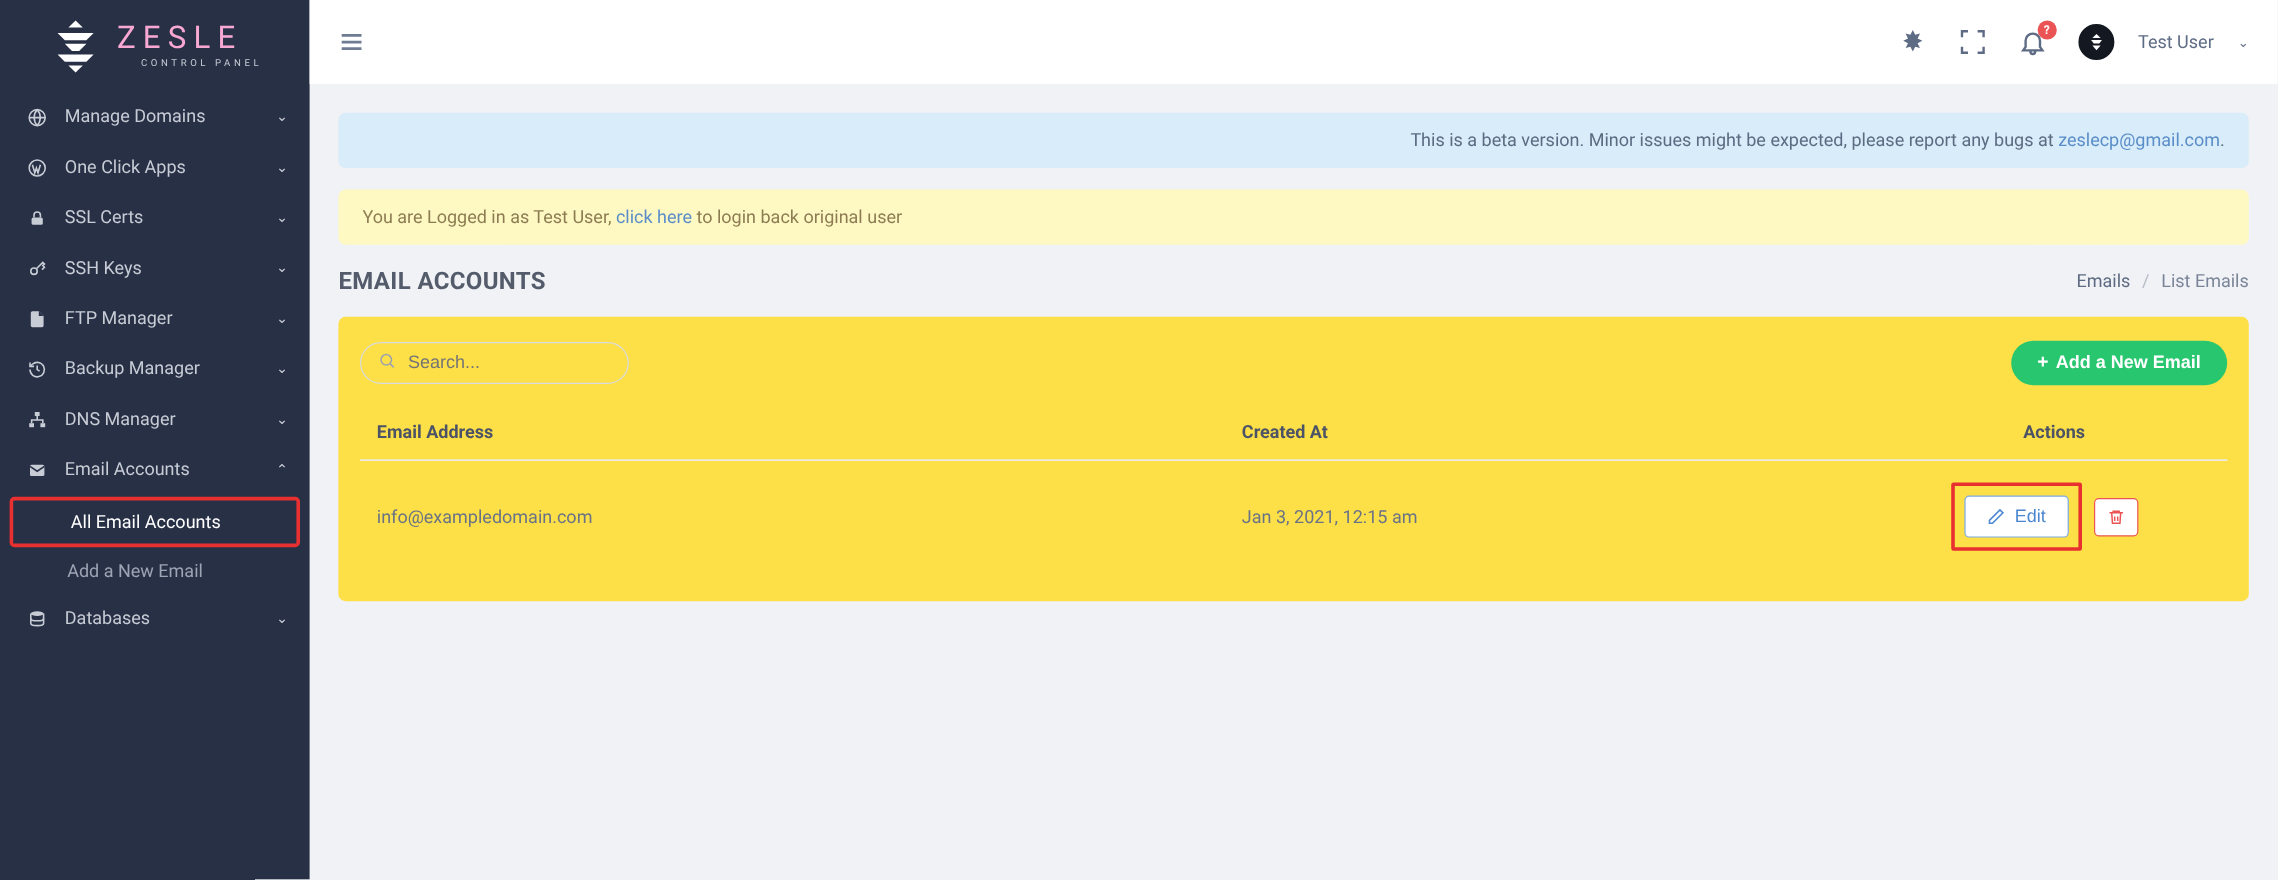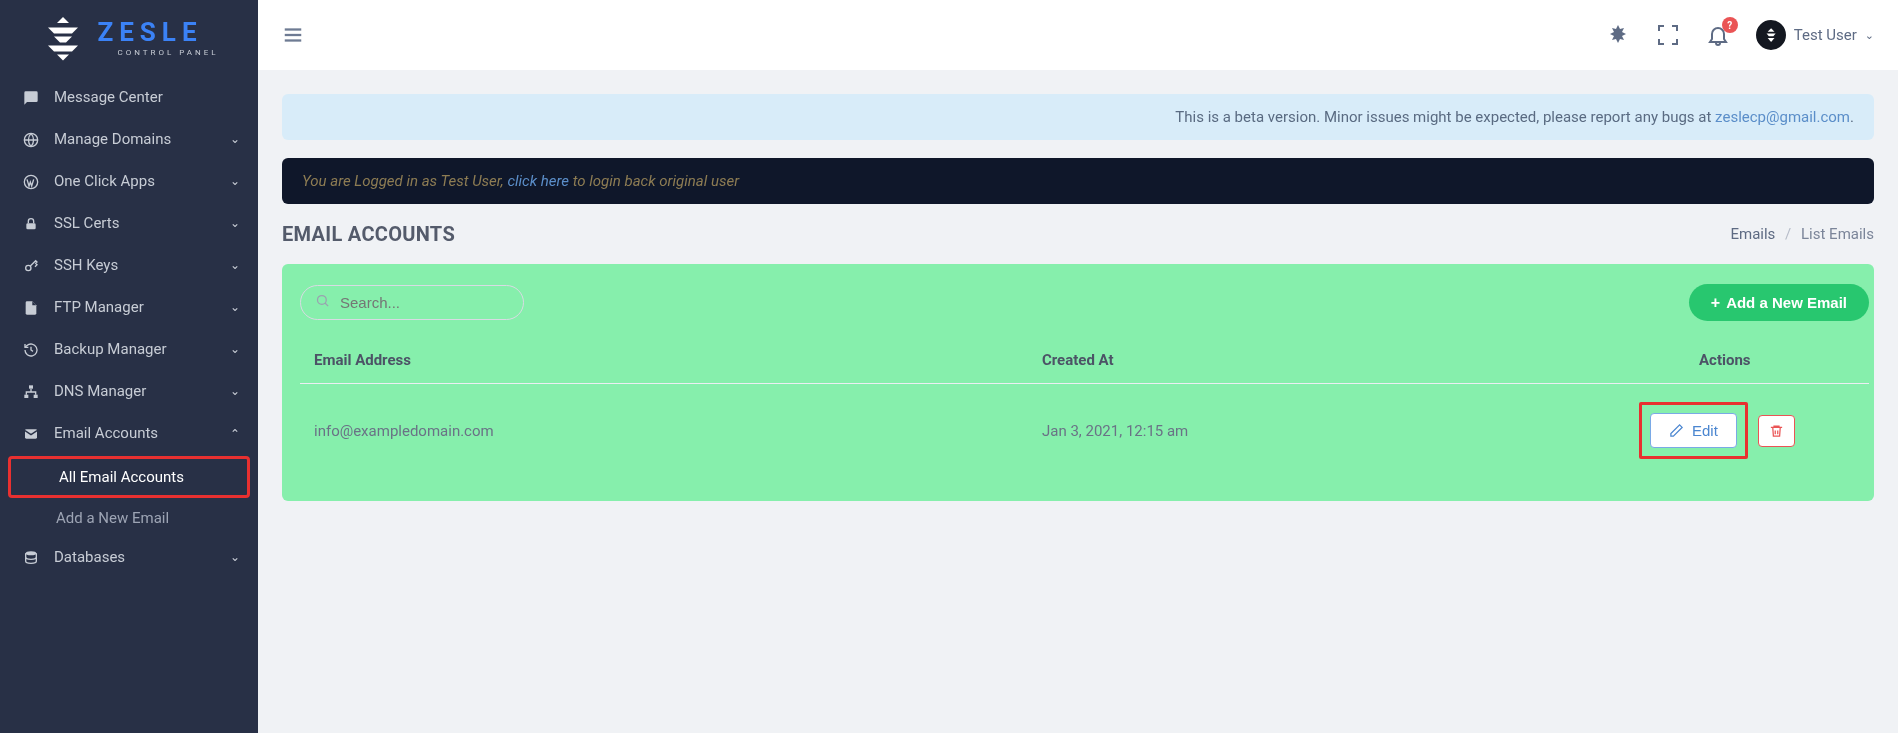--- a/index.html
+++ b/index.html
@@ -30,21 +30,21 @@
   }
   .logo-mark {
     width: 48px; height: 48px;
     position: relative;
   }
   .logo-mark svg { width: 100%; height: 100%; }
   .logo-text {
     display: flex; flex-direction: column; line-height: 1;
   }
   .logo-text .t1 {
-    font-size: 26px; letter-spacing: 6px; font-weight: 700; color: #3b82f6;
+    font-size: 26px; letter-spacing: 6px; font-weight: 400; color: #f9a8d4;
   }
   .logo-text .t2 {
     font-size: 8px; letter-spacing: 3px; color: #c7ccd5; text-align: right; margin-top: 4px; margin-left: 20px;
   }
 
   .nav { display: flex; flex-direction: column; padding: 4px 0; }
   .nav-item {
     display: flex; align-items: center;
     padding: 12px 18px 12px 22px;
     font-size: 15px;
@@ -117,21 +117,21 @@
     font-weight: 700;
   }
   .avatar {
     width: 30px; height: 30px; border-radius: 50%;
     background: #141821;
     display:flex; align-items:center; justify-content:center;
     border: 2px solid #141821;
   }
   .avatar svg { width: 70%; height: 70%; }
   .user-drop {
-    display: flex; align-items: center; gap: 8px; cursor: pointer;
+    display: flex; align-items: center; gap: 20px; cursor: pointer;
     color: #5e6b84; font-size: 15px;
   }
 
   
   .content {
     padding: 24px;
     flex: 1;
     overflow: auto;
   }
   .alert {
@@ -140,44 +140,43 @@
     font-size: 15px;
     margin-bottom: 18px;
   }
   .alert-info {
     background: #d8ecf9;
     color: #5a6b82;
     text-align: right;
   }
   .alert-info a { color: #5b8ec9; text-decoration: none; }
   .alert-warn {
-    background: #0f172a;
+    background: #fef9c3;
     color: #8d7c53;
-    font-style: italic;
   }
   .alert-warn a { color: #5b8ec9; text-decoration: none; }
 
   .page-head {
     display: flex; align-items: center; margin: 10px 0 18px 0;
   }
   .page-head h1 {
     font-size: 20px; font-weight: 700; color: #545b6b; letter-spacing: 0.3px;
   }
   .page-head .crumbs {
     margin-left: auto;
     color: #7b8599;
     font-size: 15px;
   }
   .page-head .crumbs a { color: #5d6a82; text-decoration: none; }
   .page-head .crumbs .sep { color: #b6bcc8; margin: 0 6px; }
 
   .card {
-    background: #86efac;
+    background: #fde047;
     border-radius: 6px;
-    padding: 20px 5px 24px 18px;
+    padding: 20px 18px 24px 18px;
   }
   .card-toolbar {
     display: flex; align-items: center; margin-bottom: 16px;
   }
   .search-wrap {
     display: flex; align-items: center;
     border: 1px solid #d8dbe3;
     border-radius: 999px;
     padding: 7px 14px;
     width: 224px;
@@ -270,28 +269,20 @@
       </svg>
     </div>
     <div class="logo-text">
       <span class="t1">ZESLE</span>
       <span class="t2">CONTROL PANEL</span>
     </div>
   </div>
 
   <nav class="nav">
 
-    <div class="nav-item">
-      <span class="nav-icon">
-        <svg class="icon-sm" viewBox="0 0 24 24" fill="currentColor">
-            <path d="M20 2H4a2 2 0 0 0-2 2v18l4-4h14a2 2 0 0 0 2-2V4a2 2 0 0 0-2-2z"></path>
-          </svg>
-      </span>
-      <span class="label">Message Center</span>
-    </div>
 
     <div class="nav-item">
       <span class="nav-icon">
         <svg class="icon-sm" viewBox="0 0 24 24" fill="currentColor">
             <circle cx="12" cy="12" r="10" fill="none" stroke="currentColor" stroke-width="2"></circle>
             <path d="M2 12h20M12 2a15 15 0 0 1 0 20M12 2a15 15 0 0 0 0 20" fill="none" stroke="currentColor" stroke-width="2"></path>
           </svg>
       </span>
       <span class="label">Manage Domains</span>
       <span class="chev">⌄</span>

